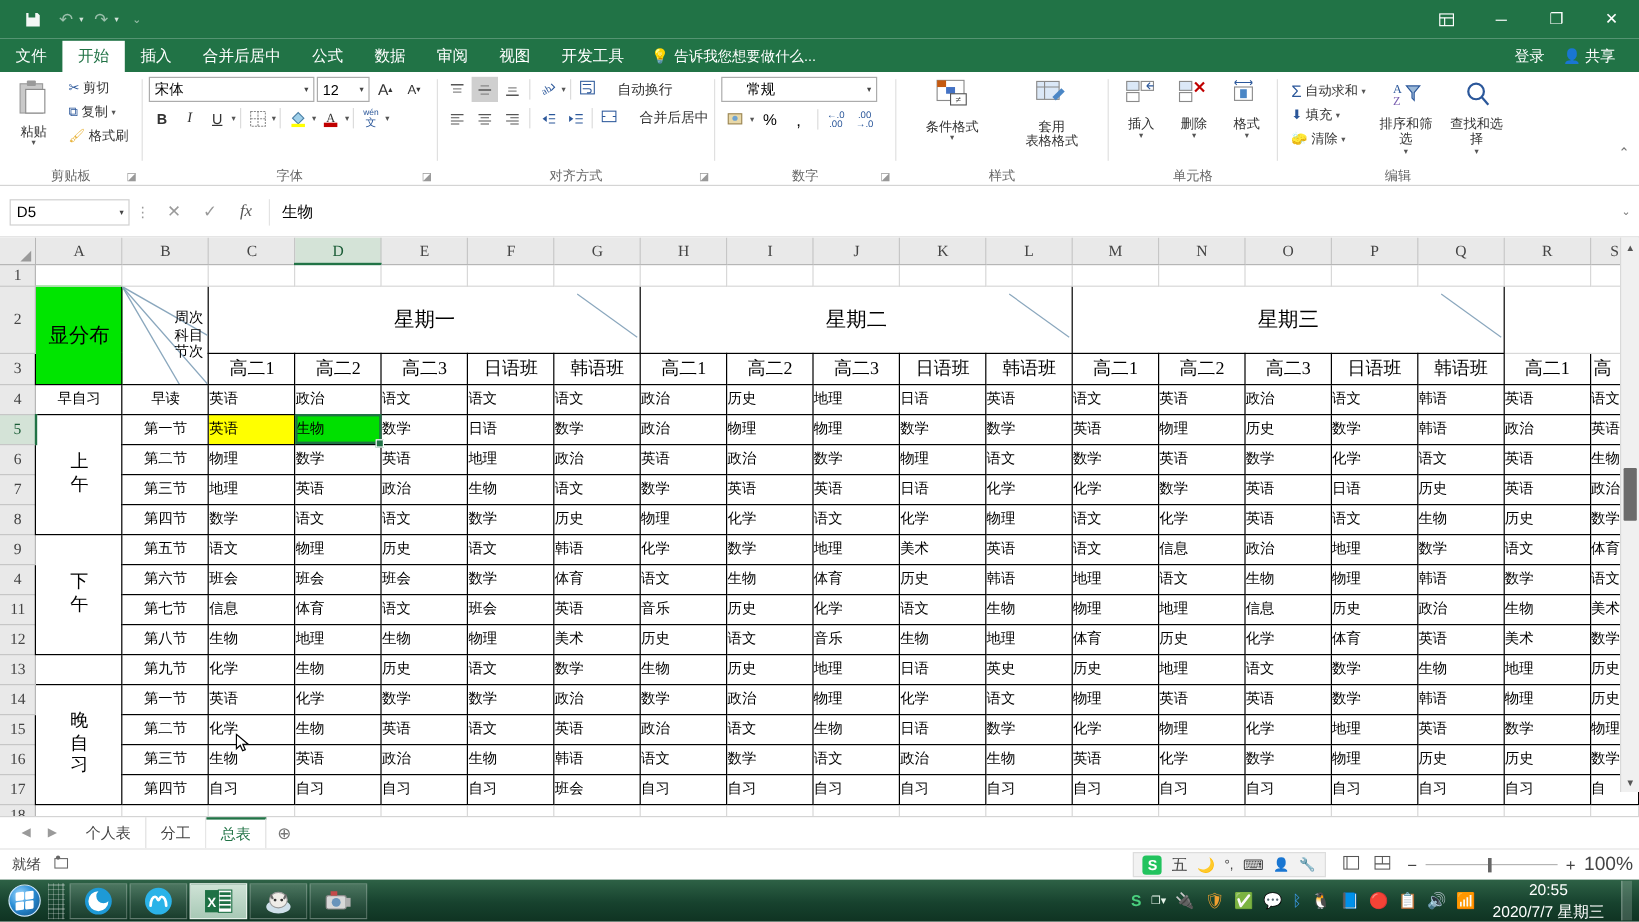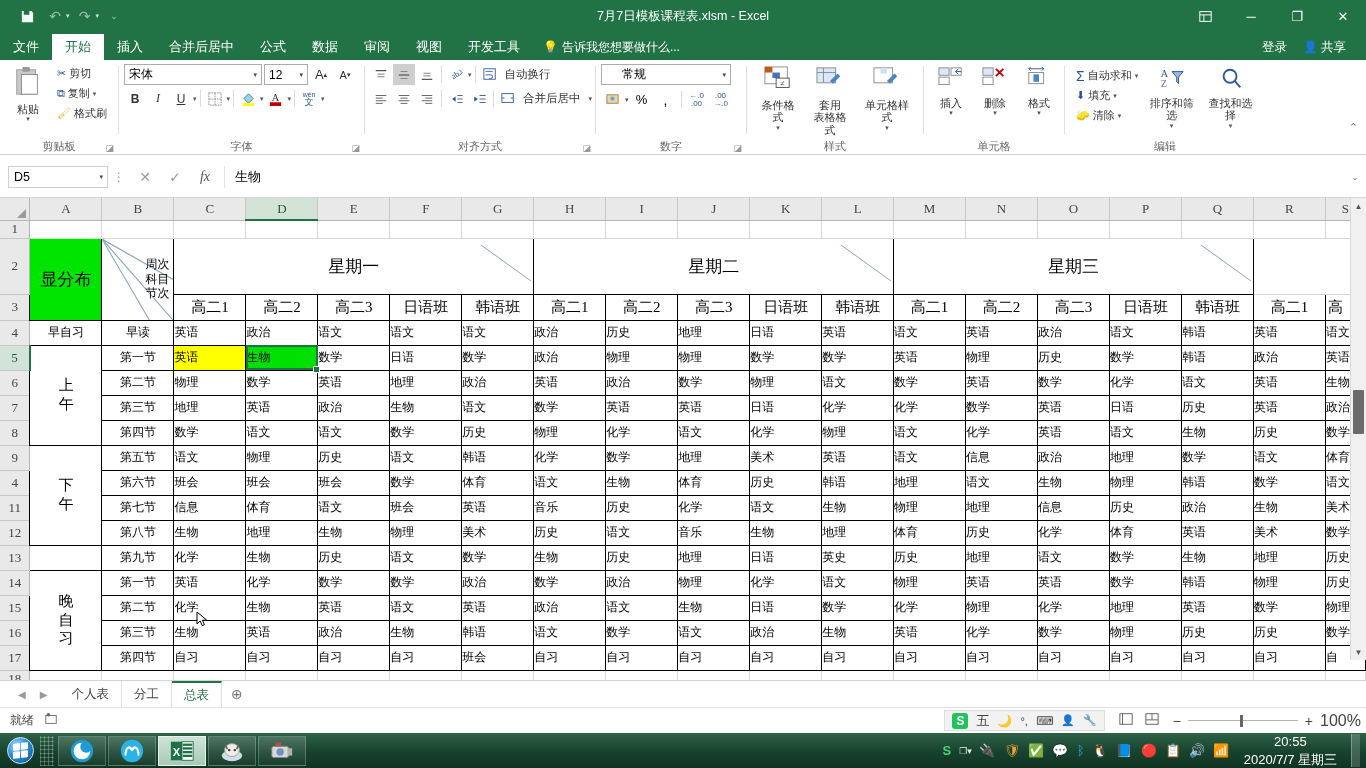--- a/index.html
+++ b/index.html
@@ -99,21 +99,21 @@
     font-size:12px; color:#333;
   }
   .fbtn.b{ font-weight:bold; }
   .fbtn.i{ font-style:italic; font-family:"Liberation Serif", serif; }
   .fbtn.u{ text-decoration:underline; }
   .vsep{ width:1px; height:17px; background:#dcdcdc; margin:0 2px; }
 
   .alignrow{ display:flex; align-items:center; gap:1px; }
   .abtn{ width:22px; height:21px; display:flex; align-items:center; justify-content:center; }
   .abtn.sel{ background:#cfcfcf; }
-  .wraptxt{ display:flex; align-items:center; gap:8px; font-size:11.5px; color:#333; padding:0 4px; height:21px; white-space:nowrap;}
+  .wraptxt{ display:flex; align-items:center; gap:18px; font-size:11.5px; color:#333; padding:0 4px; height:21px; white-space:nowrap;}
 
   .numbox{
     width:130px; height:21px; border:1px solid #acacac; background:#fff;
     font-size:12px; padding:0 20px; display:flex; align-items:center; position:relative;
   }
   .numrow2{ display:flex; align-items:center; gap:2px; margin-top:4px; }
 
   
   .fbar{
     position:absolute; left:0; top:156px; width:1366px; height:42px;
@@ -273,21 +273,20 @@
       <svg width="15" height="15" viewBox="0 0 16 16">
           <path fill="#fff" d="M2 2h10l2 2v10H2V2zm2 0v4h6V2H4zm1 7h6v5H5V9z"></path>
         </svg>
     </div>
     <div class="qat-btn dim">↶</div>
     <span class="qat-caret">▾</span>
     <div class="qat-btn dim">↷</div>
     <span class="qat-caret">▾</span>
     <div class="qat-btn dim" style="font-size:9px;">⌄</div>
   </div>
-  <div class="title-text">7月7日模板课程表.xlsm - Excel</div>
   <div class="win-ctrls">
     <div class="win-btn">
       <svg width="13" height="13" viewBox="0 0 16 16">
           <rect x="1" y="2" width="14" height="12" fill="none" stroke="#fff" stroke-width="1.2"></rect>
           <line x1="1" y1="6" x2="15" y2="6" stroke="#fff" stroke-width="1.2"></line>
           <line x1="6" y1="6" x2="6" y2="14" stroke="#fff" stroke-width="1.2"></line>
         </svg>
     </div>
     <div class="win-btn">─</div>
     <div class="win-btn">❐</div>
@@ -574,31 +573,20 @@
         <span class="ic">
           <svg width="30" height="28" viewBox="0 0 32 30">
               <rect x="2" y="2" width="20" height="16" fill="#dbe8f7" stroke="#8a8a8a"></rect>
               <line x1="2" y1="7" x2="22" y2="7" stroke="#8a8a8a"></line>
               <line x1="9" y1="2" x2="9" y2="18" stroke="#8a8a8a"></line>
               <path d="M16 16 l8-8 3 3 -8 8z" fill="#4a86c5"></path>
             </svg>
         </span>
         <span class="lbl">套用</span>
         <span class="lbl">表格格式</span>
-      </div>
-      <div class="bigbtn">
-        <span class="ic">
-          <svg width="30" height="28" viewBox="0 0 32 30">
-              <rect x="2" y="2" width="20" height="16" fill="#fff" stroke="#8a8a8a"></rect>
-              <rect x="9" y="2" width="7" height="6" fill="#cfe0f3"></rect>
-              <path d="M16 16 l8-8 3 3 -8 8z" fill="#4a86c5"></path>
-            </svg>
-        </span>
-        <span class="lbl">单元格样式</span>
-        <span class="caret">▾</span>
       </div>
     </div>
     <div class="grp-label">
       <span>样式</span>
     </div>
   </div>
   <div class="grp-sep"></div>
 
   <div class="grp" style="width:140px">
     <div class="grp-body" style="justify-content:space-around;">

